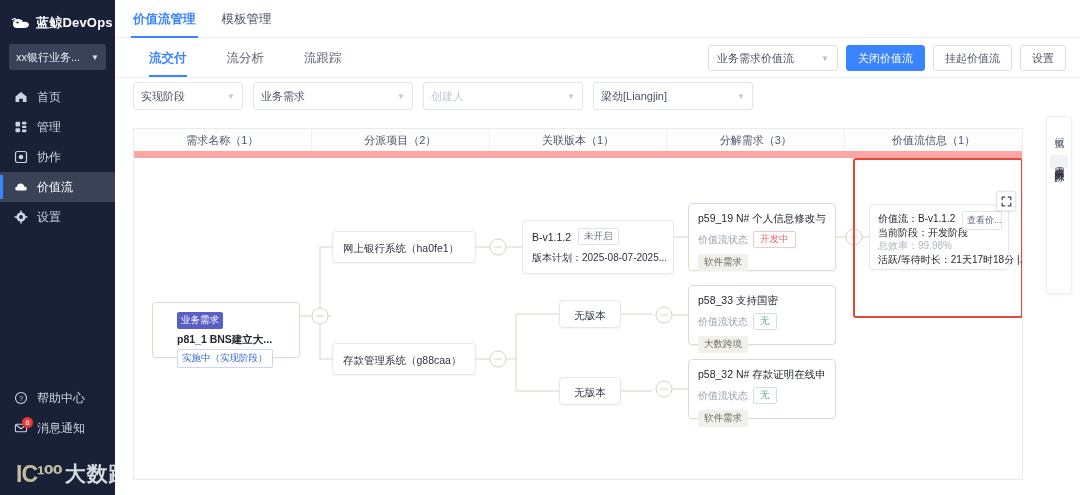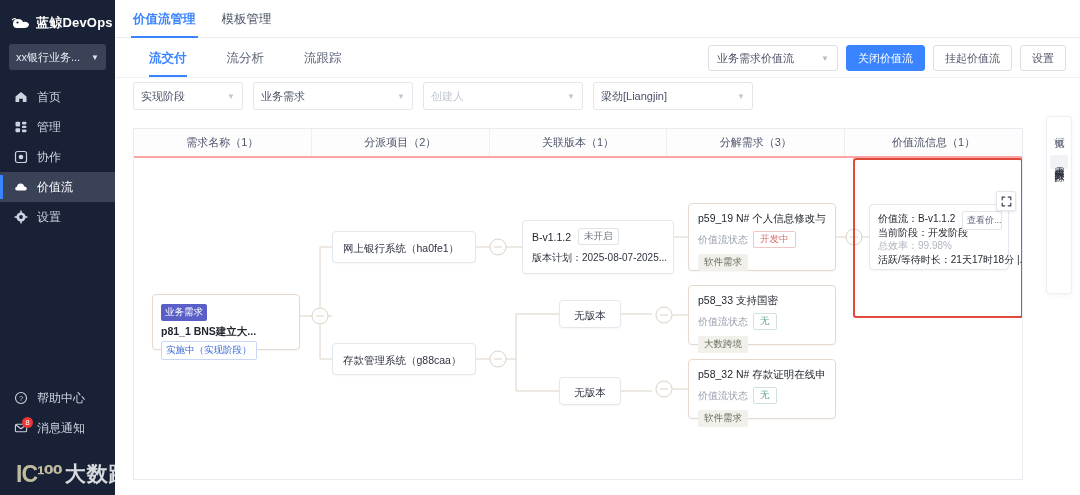--- a/index.html
+++ b/index.html
@@ -112,37 +112,37 @@
   }
   .filter .caret { font-size: 8px; color: #c2c7d2; margin-left: 8px; }
   .filter.f1 { width: 110px; } .filter.f2 { width: 160px; }
   .filter.f3 { width: 160px; color: #c3c8d2; } .filter.f4 { width: 160px; }
 
   
   .board {
     position: absolute; left: 18px; top: 128px; width: 890px; height: 352px;
     border: 1px solid #e8ebf0; background: #fff; overflow: hidden;
   }
-  .colheads { display: flex; height: 29px; border-bottom: 2px solid #fca5a5; background: #fdfdfe; }
+  .colheads { display: flex; height: 29px; border-bottom: 7px solid #fca5a5; background: #fdfdfe; }
   .colhead {
     flex: 1; font-size: 11px; color: #4d556a; display: flex; align-items: center; justify-content: center;
     border-right: 1px solid #edeff3;
   }
   .colhead:last-child { border-right: none; }
 
   .canvas { position: relative; height: 322px; background: #fff; }
 
   
   .node {
     position: absolute; background: #fff; border: 1px solid #e5d9cf;
     border-radius: 4px; box-shadow: 0 1px 2px rgba(0,0,0,.04);
   }
   .node.plain { border-color: #e4e7ee; }
   .node.req {
-    left: 18px; top: 136px; width: 148px; height: 56px; padding: 8px 8px;
+    left: 18px; top: 144px; width: 148px; height: 56px; padding: 8px 24px;
   }
   .tag-blue {
     display: inline-flex; align-items: center; justify-content: center;
     background: #5a5fc7; color: #fff; font-size: 9.5px; border-radius: 2px;
     padding: 2px 4px; margin-right: 3px; vertical-align: middle;
   }
   .req-title { font-size: 10.5px; color: #23272f; font-weight: 700; white-space: nowrap; }
   .pill-out {
     display: inline-flex; align-items: center; 
     border: 1px solid #c9d6f5; border-radius: 2px; color: #3a69d8;

